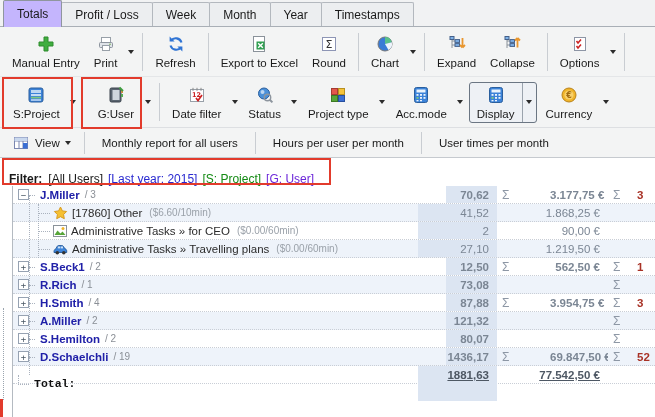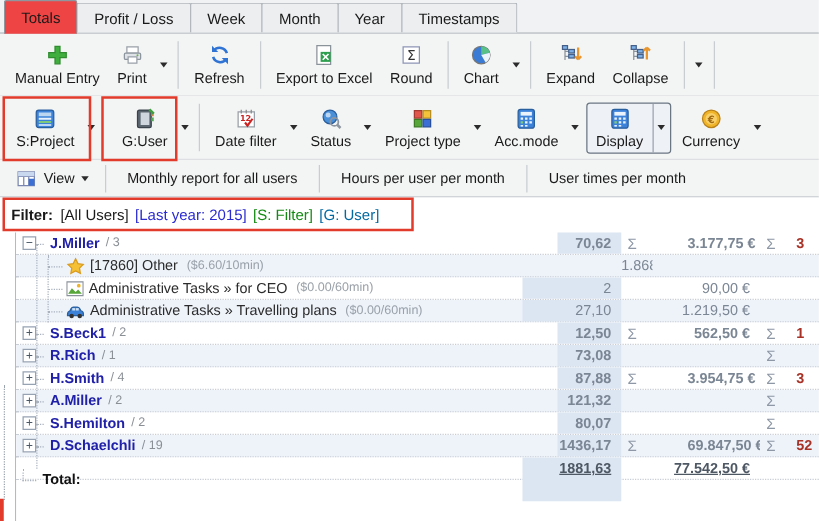--- a/index.html
+++ b/index.html
@@ -8,42 +8,42 @@
     font-family:"Liberation Sans","DejaVu Sans",sans-serif;
     background:#ffffff;color:#1a1a1a;font-size:12px;
     -webkit-font-smoothing:antialiased;
   }
   
   #tabbar{position:absolute;left:0;top:0;right:0;height:27px;background:#f1f2f3;
     border-bottom:1px solid #a9afb6;display:flex;align-items:flex-end;padding-left:3px;box-sizing:border-box;}
   .tab{height:23px;display:flex;align-items:center;padding:0 13px;font-size:12px;
     background:#eceef0;border:1px solid #b3b8be;border-bottom:none;margin-right:-1px;
     border-radius:2px 2px 0 0;position:relative;cursor:default;white-space:nowrap;}
-  .tab.active{background:#ef4444;height:26px;z-index:3;border-color:#8f969e;margin-bottom:-1px;}
+  .tab.active{background:#c4b5fd;height:26px;z-index:3;border-color:#8f969e;margin-bottom:-1px;}
   
   .toolbar{position:absolute;left:0;right:0;background:#f3f4f4;display:flex;align-items:center;box-sizing:border-box;}
   #toolbar-main{top:27px;height:50px;border-bottom:1px solid #e4e6e8;padding-left:5px;}
   #toolbar-filters{top:77px;height:51px;border-bottom:1px solid #dddfe2;padding-left:4px;}
   #viewbar{top:128px;height:30px;border-bottom:1px solid #c6cacf;padding-left:4px;}
   .tbtn{display:flex;flex-direction:column;align-items:center;justify-content:center;
     padding:2px 7px;gap:3px;border-radius:3px;cursor:default;}
   .tlabel{font-size:11.5px;white-space:nowrap;line-height:12px;}
   .ticon{height:20px;display:flex;align-items:center;justify-content:center;}
   .ticon svg{display:block;}
   .dropbtn{width:13px;align-self:stretch;display:flex;align-items:center;justify-content:center;cursor:default;}
   .tri{width:0;height:0;border-left:3.5px solid transparent;border-right:3.5px solid transparent;border-top:4px solid #2b2b2b;}
   .vsep{width:1px;align-self:center;height:38px;background:#c9cdd2;margin:0 5px;}
   #viewbar .vsep{height:22px;}
   .pgroup{display:flex;align-items:stretch;border:1px solid #6b7683;border-radius:3px;background:#eef1f5;margin:0 2px;}
   .pgroup .dropbtn{border-left:1px solid #9aa3ad;}
   .viewbtn{display:flex;align-items:center;gap:5px;padding:0 8px;height:24px;}
   .txtbtn{display:flex;align-items:center;padding:0 12px;height:24px;font-size:11.5px;white-space:nowrap;}
   
   #filterbar{position:absolute;left:0;top:158px;right:0;height:28px;background:#fff;
-    display:flex;align-items:center;padding-left:9px;box-sizing:border-box;font-size:12px;}
+    display:flex;align-items:flex-end;padding-left:9px;box-sizing:border-box;font-size:12px;}
   #filterbar .flabel{font-weight:bold;margin-right:6px;}
   #filterbar .fseg{margin-right:5px;white-space:nowrap;}
   
   .ann{position:absolute;border:2px solid #e23b2c;z-index:50;pointer-events:none;box-sizing:border-box;}
   
   #gutter{position:absolute;left:0;top:186px;bottom:0;width:13px;background:#fff;border-right:1px solid #b4bac1;box-sizing:border-box;}
   #gutter .gdots{position:absolute;left:3px;top:122px;height:92px;width:0;border-left:1px dotted #9aa4ae;}
   #gutter .gred{position:absolute;left:0px;top:213px;height:18px;width:3px;background:#e23b2c;}
   #tablewrap{position:absolute;left:13px;top:186px;right:0;bottom:0;background:#fff;}
   #thead{display:grid;grid-template-columns:405px 79px 25px 86px 27px 1fr;height:23px;
@@ -66,21 +66,21 @@
   .trow.group .ctime,.trow.group .cinternal{font-weight:bold;margin-left:28px;}
   .trow.total .ctime,.trow.total .cinternal{font-weight:bold;color:#4e5864;text-decoration:underline;}
   .trow.total .cclip{text-decoration:underline;margin-top:35px;}
   .treebox{width:9px;height:9px;border:1px solid #96a2b2;background:#fff;display:inline-flex;align-items:center;
     justify-content:center;font-size:9px;line-height:8px;color:#4a5865;margin-right:0;flex:none;cursor:default;font-family:"DejaVu Sans Mono",monospace;}
   .hdot{border-bottom:1px dotted #aab2be;height:1px;flex:none;}
   .gname{font-weight:bold;color:#2020a8;margin-left:5px;}
   .gcount{color:#8a8f96;font-size:10px;margin-left:5px;}
   .tname{color:#2b2b2b;margin-left:4px;}
   .trate{color:#9aa1a9;font-size:10px;margin-left:7px;}
-  .totlabel{font-weight:bold;color:#111;margin-left:5px;}
+  .totlabel{font-weight:bold;color:#111;margin-left:5px;font-family:Liberation Mono, monospace;}
   .rowicon{flex:none;display:inline-flex;margin-left:3px;}
   .vline{position:absolute;width:0;border-left:1px dotted #aab2be;z-index:2;}
   .corner{width:10px;height:9px;border-left:1px dotted #aab2be;border-bottom:1px dotted #aab2be;margin-top:-8px;flex:none;}
 </style>
 </head>
 <body>
 
 <div id="tabbar">
     <div class="tab active">Totals</div>
     <div class="tab">Profit / Loss</div>
@@ -177,20 +177,30 @@
           <path d="M5 5v9M5 7h3M5 11h3" stroke="#8a929a" fill="none"></path>
           <rect x="3" y="2.5" width="4" height="3" fill="#7fb2e8" stroke="#44608a"></rect>
           <rect x="8" y="5.6" width="4.5" height="2.8" fill="#7fb2e8" stroke="#44608a"></rect>
           <rect x="8" y="9.6" width="4.5" height="2.8" fill="#7fb2e8" stroke="#44608a"></rect>
           <path d="M15.5 13.5V4m0 0L13 6.5M15.5 4L18 6.5" stroke="#e8962e" stroke-width="1.8" fill="none"></path>
         </svg>
       </span>
       <span class="tlabel">Collapse</span>
     </div>
     <div class="vsep"></div>
+    <div class="tbtn">
+      <span class="ticon">
+        <svg width="20" height="20">
+          <rect x="4.5" y="3.5" width="11" height="13" fill="#fff" stroke="#8d95a5"></rect>
+          <path d="M6.5 7l1.5 2 3-3.5" stroke="#cc2222" stroke-width="1.5" fill="none"></path>
+          <path d="M6.5 12l1.5 2 3-3.5" stroke="#cc2222" stroke-width="1.5" fill="none"></path>
+        </svg>
+      </span>
+      <span class="tlabel">Options</span>
+    </div>
     <div class="dropbtn">
       <span class="tri"></span>
     </div>
     <div class="vsep"></div>
   </div>
 <div id="toolbar-filters" class="toolbar">
     <div class="tbtn" style="margin-left:2px;">
       <span class="ticon">
         <svg width="20" height="20">
           <rect x="3" y="3" width="14" height="14" rx="2" fill="#3b82d8" stroke="#2a5f9e"></rect>
@@ -339,21 +349,21 @@
     <div class="vsep"></div>
     <div class="txtbtn">Monthly report for all users</div>
     <div class="vsep"></div>
     <div class="txtbtn">Hours per user per month</div>
     <div class="vsep"></div>
     <div class="txtbtn">User times per month</div>
   </div>
 
 <div id="filterbar">
   <span class="flabel">Filter:</span>
-  <span id="fsegs"><span class="fseg" style="color:#1a1a1a">[All Users]</span><span class="fseg" style="color:#2a2ad0">[Last year: 2015]</span><span class="fseg" style="color:#148a14">[S: Filter]</span><span class="fseg" style="color:#0369a1">[G: User]</span></span>
+  <span id="fsegs"><span class="fseg" style="color:#1a1a1a">[All Users]</span><span class="fseg" style="color:#2a2ad0">[Last year: 2015]</span><span class="fseg" style="color:#148a14">[S: Project]</span><span class="fseg" style="color:#6d28d9">[G: User]</span></span>
 </div>
 
 <div id="gutter">
   <div class="gdots"></div>
   <div class="gred"></div>
 </div>
 
 <div id="tablewrap">
   <div id="rows">
       <div class="trow group">
@@ -373,20 +383,21 @@
         <div class="cell cname">
           <span class="hdot" style="width:12px;margin-left:20px"></span>
           <span class="rowicon">
             <svg width="15" height="14">
               <path d="M7.5 1l1.9 3.9 4.2.6-3 3 .7 4.2-3.8-2-3.8 2 .7-4.2-3-3 4.2-.6z" fill="#f5c033" stroke="#d99b20"></path>
             </svg>
           </span>
           <span class="tname">[17860] Other</span>
           <span class="trate">($6.60/10min)</span>
         </div>
+        <div class="cell ctime">41,52</div>
         <div class="cell csig"></div>
         <div class="cell cinternal">1.868,25 €</div>
         <div class="cell csig"></div>
         <div class="cell cclip"></div>
       </div>
       <div class="trow task">
         <div class="cell cname">
           <span class="hdot" style="width:12px;margin-left:20px"></span>
           <span class="rowicon">
             <svg width="14" height="14">

